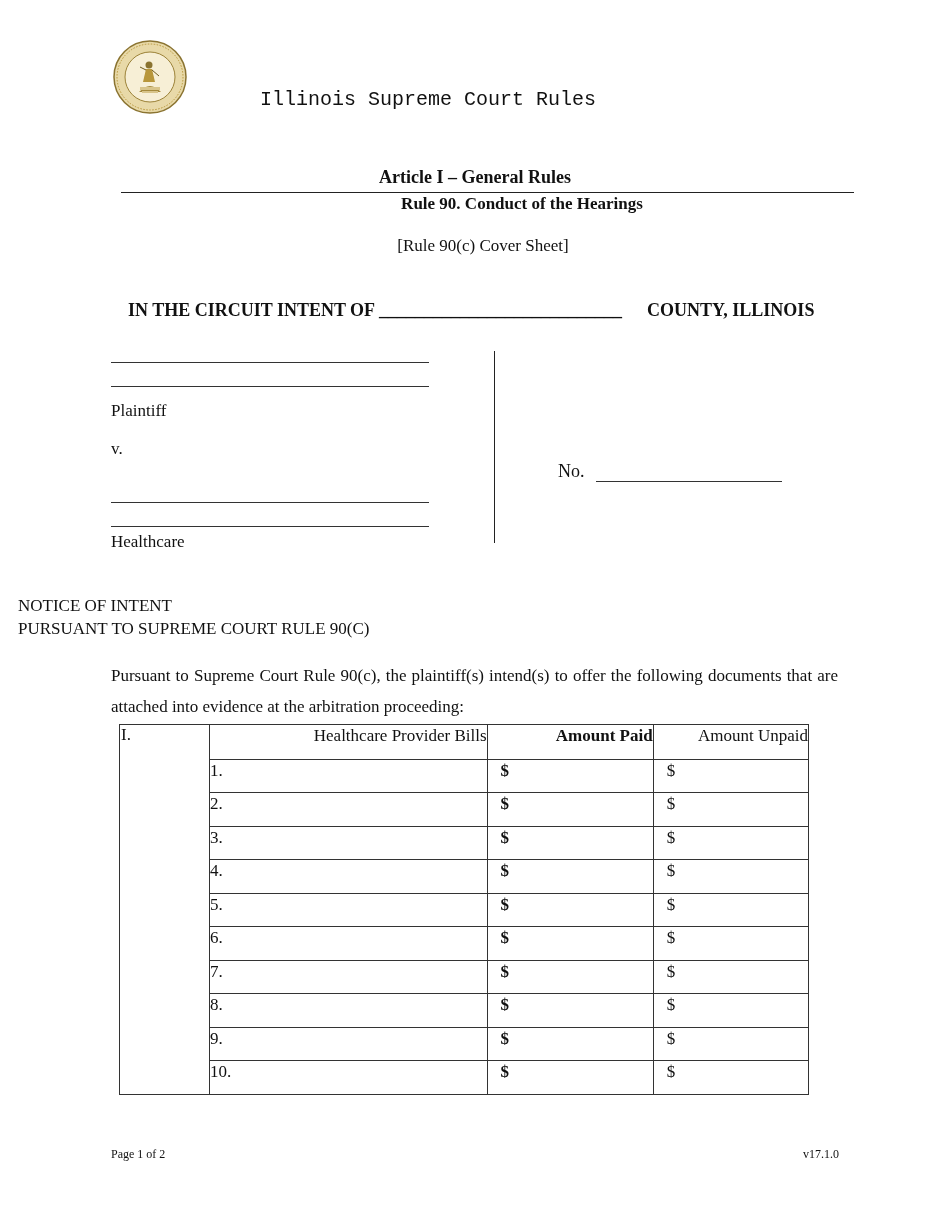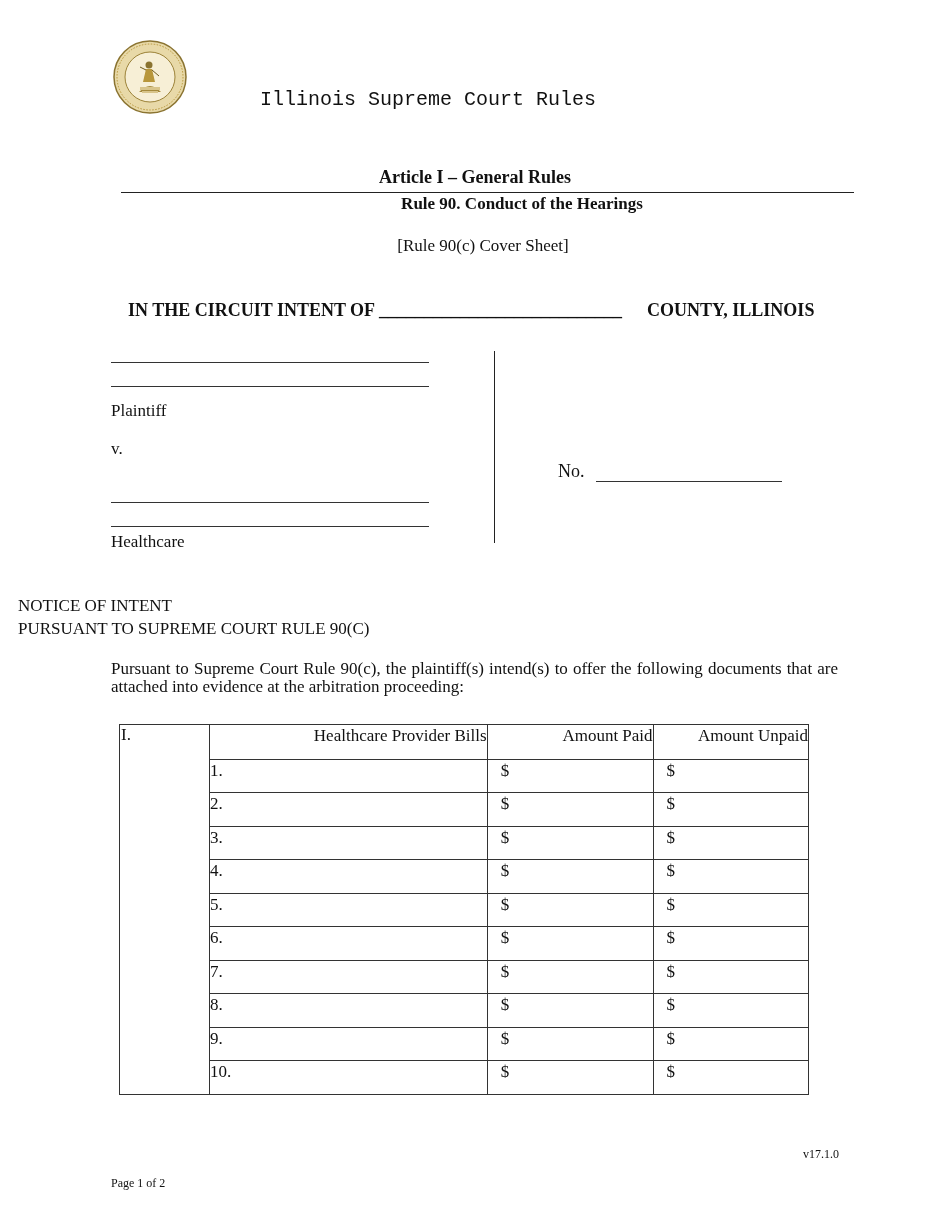--- a/index.html
+++ b/index.html
@@ -14,31 +14,31 @@
   .rule { left: 0; width: 950px; top: 194px; text-align: center; font-weight: bold; font-size: 17px; margin-left: 47px; }
   .cover { left: 0; width: 950px; top: 236px; text-align: center; font-size: 17px; margin-left: 8px; }
   .court { left: 128px; top: 300px; font-weight: bold; font-size: 18px; white-space: pre; }
   .county { left: 647px; top: 300px; font-weight: bold; font-size: 18px; }
   .blank-line { left: 111px; width: 318px; height: 0; border-top: 1px solid #333; }
   .caption-text { left: 111px; font-size: 17px; }
   .vbar { left: 494px; top: 351px; width: 0; height: 192px; border-left: 1.5px solid #222; }
   .no-label { left: 558px; top: 461px; font-size: 18px; }
   .no-line { left: 596px; width: 186px; top: 481px; height: 0; border-top: 1px solid #333; }
   .notice { left: 18px; width: 950px; text-align: left; font-weight: normal; font-size: 17px; }
-  .intro { left: 111px; width: 727px; top: 660px; font-size: 17px; line-height: 18px; text-align: justify; text-align-last: left; }
+  .intro { left: 111px; width: 727px; top: 660px; font-size: 17px; line-height: 31px; text-align: justify; text-align-last: left; }
   table.bills { position: absolute; left: 119px; top: 724px; width: 690px; border-collapse: collapse; font-size: 17px; }
   table.bills td { border: 1px solid #333; height: 32.5px; padding: 0; vertical-align: top; }
   .c-sec { width: 91px; padding-left: 1px !important; }
   .c-item { width: 284px; }
-  .c-paid { width: 169px; }
+  .c-paid { width: 169px; font-weight: bold; }
   .c-unpaid { width: 158px; }
   .head-cell { text-align: right; padding-top: 1px !important; }
   .num { display: block; padding-top: 1px; }
   .dollar { display: block; padding-left: 13px; padding-top: 1px; }
-  .footer-l { left: 111px; top: 1147px; font-size: 12px; margin-top: 29px; }
+  .footer-l { left: 111px; top: 1147px; font-size: 12px; }
   .footer-r { right: 111px; top: 1147px; font-size: 12px; }
 </style>
 </head>
 <body>
 
 <svg class="abs seal" viewBox="0 0 74 74">
   <circle cx="37" cy="37" r="36" fill="#e8d9a8" stroke="#8a7330" stroke-width="1.5"></circle>
   <circle cx="37" cy="37" r="33" fill="none" stroke="#b8963a" stroke-width="1" stroke-dasharray="1.5 1.5"></circle>
   <circle cx="37" cy="37" r="25" fill="#f7efd6" stroke="#9c8238" stroke-width="1"></circle>
   <path d="M26 52 Q37 40 48 52 Z" fill="#a58a3c"></path>

